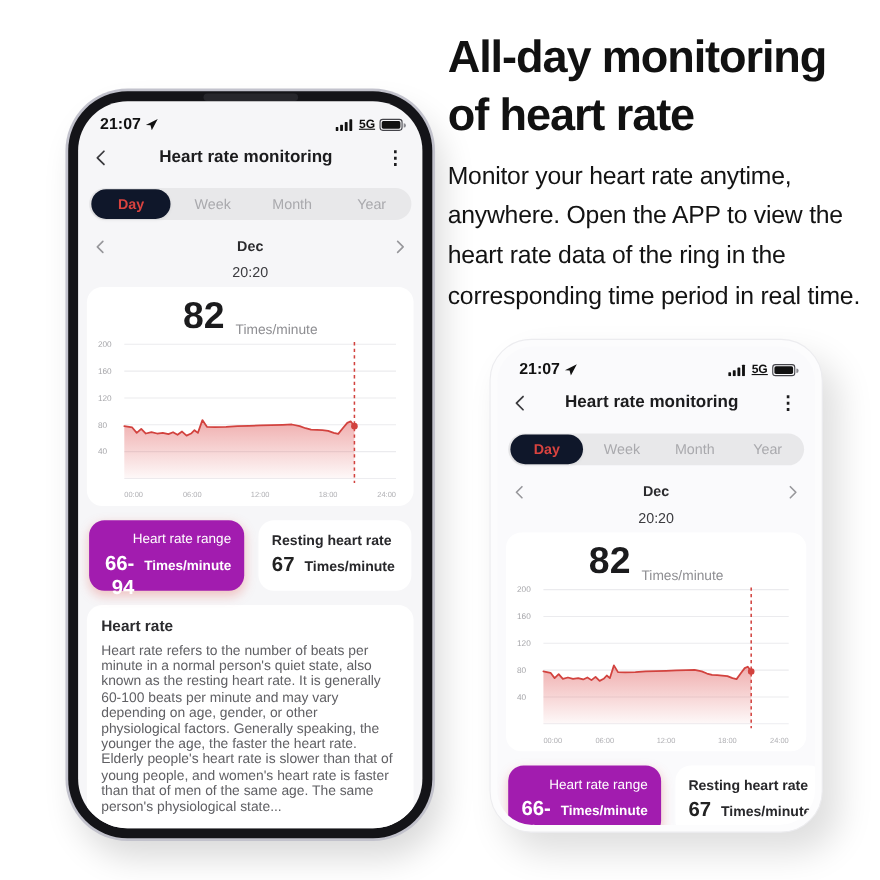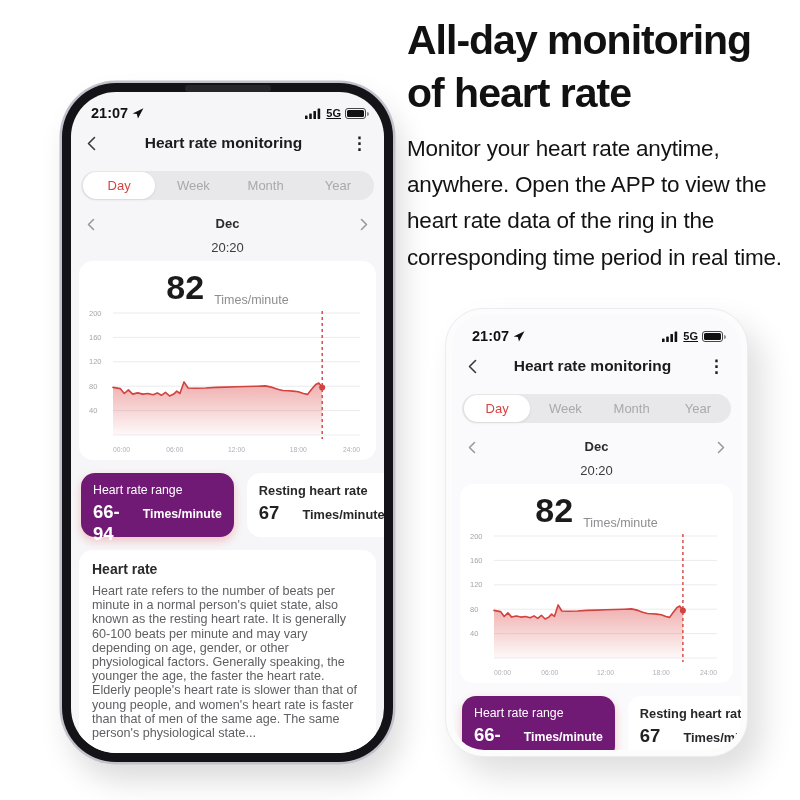--- a/index.html
+++ b/index.html
@@ -3,21 +3,21 @@
 <meta charset="utf-8">
 <style>
   html,body{margin:0;padding:0;}
   body{
     width:800px;height:800px;position:relative;overflow:hidden;
     background:#ffffff;font-family:"Liberation Sans",sans-serif;
     -webkit-font-smoothing:antialiased;
   }
   
   .hero{position:absolute;left:407px;top:14px;width:390px;}
-  .hero-title{font-size:41px;font-weight:bold;color:#111;line-height:1.3;letter-spacing:-1px;}
+  .hero-title{font-size:41px;font-weight:bold;color:#111;line-height:1.3;letter-spacing:-1px;margin-top:11px;}
   .hero-body{margin-top:10px;font-size:22.5px;line-height:1.62;color:#131313;letter-spacing:-0.2px;font-weight:500;}
 
   
   .phone-left{
     position:absolute;left:62px;top:83px;width:331px;height:679px;
     background:#141418;border-radius:54px;padding:9px;box-sizing:border-box;
     box-shadow:0 0 0 2.5px #c2c2cc, 8px 18px 30px rgba(0,0,0,.15);
   }
   .notch-pill{position:absolute;top:2px;left:50%;transform:translateX(-50%);
     width:86px;height:7px;background:#26262b;border-radius:4px;}
@@ -44,41 +44,41 @@
   .battery:before{content:"";position:absolute;left:1px;top:1px;right:1px;bottom:1px;background:#111;border-radius:1.5px;}
   .battery:after{content:"";position:absolute;right:-4px;top:3px;width:2.5px;height:4px;background:#8a8a90;border-radius:0 2px 2px 0;}
 
   .app-header{display:flex;align-items:center;height:38px;padding:0 16px;}
   .app-title{flex:1;text-align:center;font-size:15.5px;font-weight:bold;color:#1c1c1e;}
   .kebab{font-size:17px;font-weight:bold;color:#1c1c1e;line-height:1;letter-spacing:0;}
   .chev{display:inline-flex;align-items:center;}
 
   .tabs{display:flex;margin:9px 10px 0;height:29px;background:#e8e8ea;border-radius:15px;align-items:center;}
   .tab{flex:1;text-align:center;font-size:13px;color:#a9a9ad;line-height:27px;border-radius:14px;}
-  .tab.selected{background:#ffffff;color:#d9433f;font-weight:normal;height:27px;margin:1px 2px;
+  .tab.selected{background:#0f172a;color:#d9433f;font-weight:bold;height:27px;margin:1px 2px;
     box-shadow:0 1px 3px rgba(0,0,0,.08);}
 
   .date-nav{display:flex;align-items:flex-end;margin:13px 16px 0;height:18px;}
   .date-label{flex:1;text-align:center;font-size:13px;color:#2b2b2e;font-weight:600;}
 
   .time-label{margin-top:9px;text-align:center;font-size:13px;color:#3c3c40;}
 
   .chart-card{margin:6px 8px 0;background:#fff;border-radius:14px;padding:6px 8px 3px;}
   .current-row{display:flex;justify-content:center;align-items:flex-end;gap:10px;height:40px;}
   .current-value{font-size:34px;font-weight:bold;color:#1b1b1d;line-height:40px;}
   .current-unit{font-size:12.5px;color:#8e8e92;}
   svg.chart{display:block;width:100%;}
 
   .stats-row{display:flex;gap:13px;margin:13px 10px 0;}
   .stat-card{border-radius:14px;padding:10px 12px;box-sizing:border-box;height:64px;}
-  .stat-red{flex:1.02;background:#701a75;color:#fff;box-shadow:0 4px 10px rgba(226,99,95,.35);}
+  .stat-red{flex:1.02;background:#a21caf;color:#fff;box-shadow:0 4px 10px rgba(226,99,95,.35);text-align:right;}
   .stat-white{flex:1;background:#fff;color:#222;}
   .stat-title{font-size:12.3px;}
   .stat-white .stat-title{font-weight:700;color:#28282b;font-size:12.8px;}
-  .stat-vrow{display:flex;align-items:baseline;gap:23px;margin-top:4px;}
+  .stat-vrow{display:flex;align-items:baseline;gap:9px;margin-top:4px;}
   .stat-value{font-size:18.5px;font-weight:bold;}
   .stat-unit{font-size:12.3px;font-weight:600;}
   .stat-white .stat-unit{color:#28282b;font-size:12.8px;}
 
   .measure-btn{margin:13px 8px 0;height:37px;background:#fff;border-radius:10px;
     display:flex;align-items:center;justify-content:center;gap:8px;
     font-size:13.5px;font-weight:600;color:#202023;}
 
   .info-card{margin:13px 8px 0;background:#fff;border-radius:14px;padding:11px 13px 14px;}
   .info-title{font-size:14px;font-weight:bold;color:#2b2b2e;}

